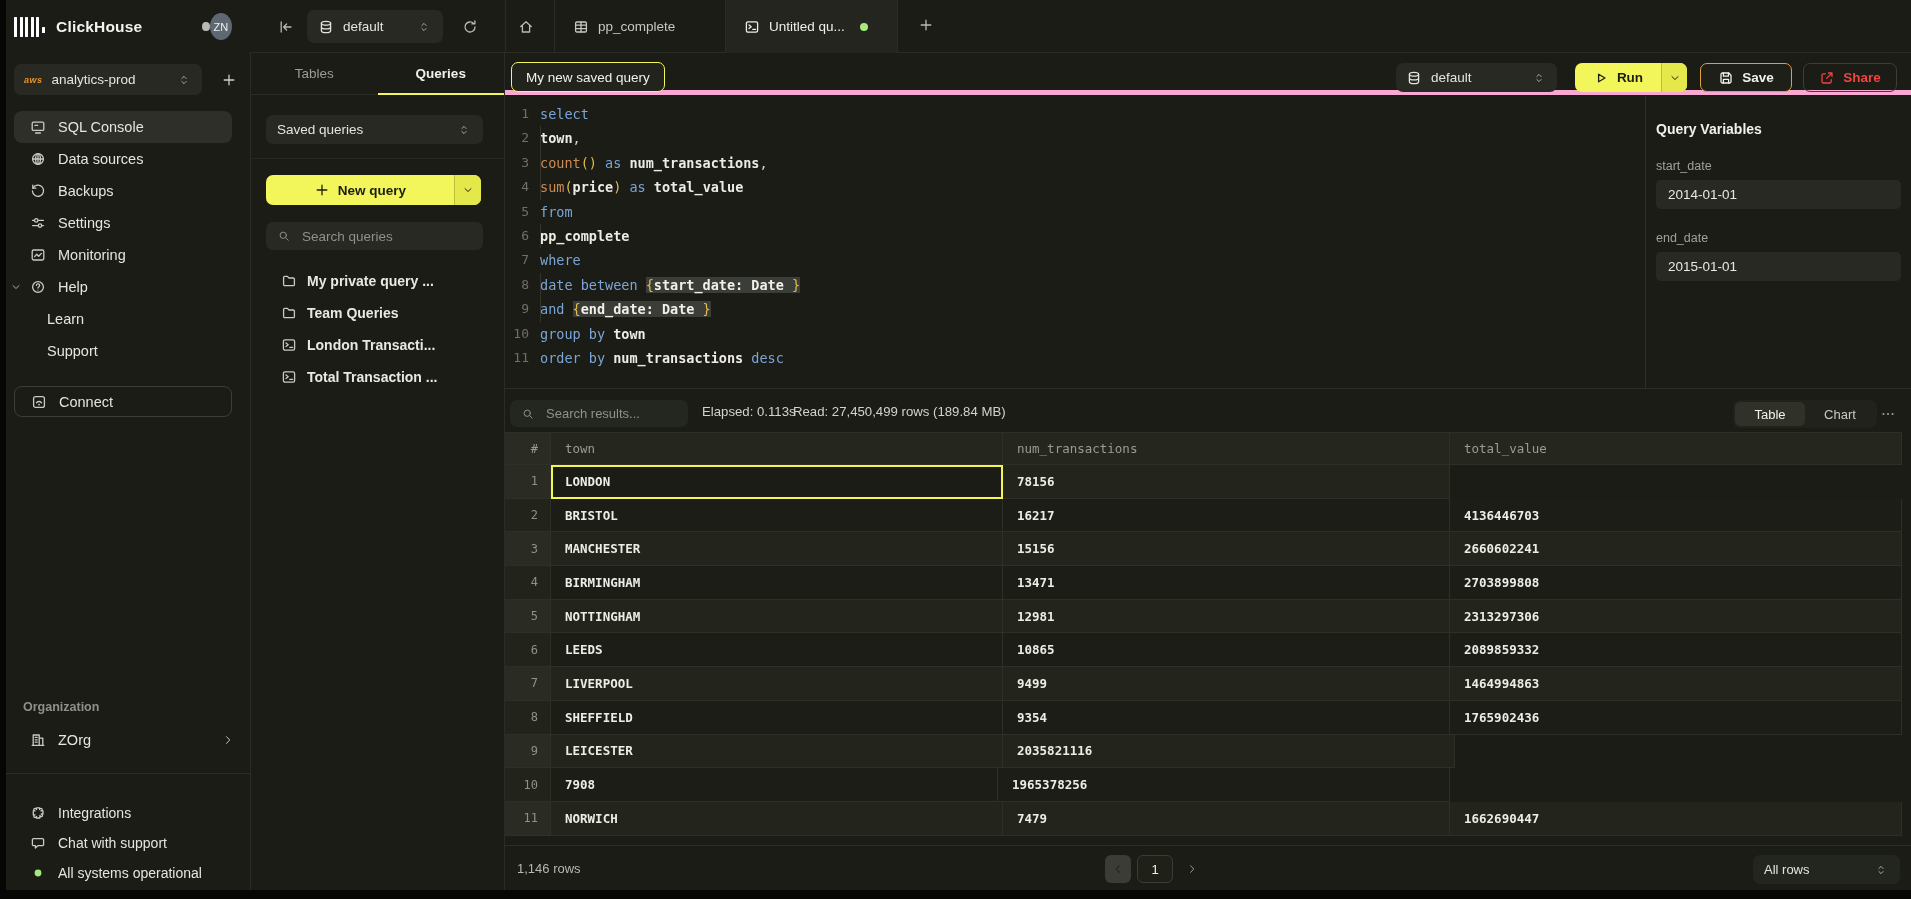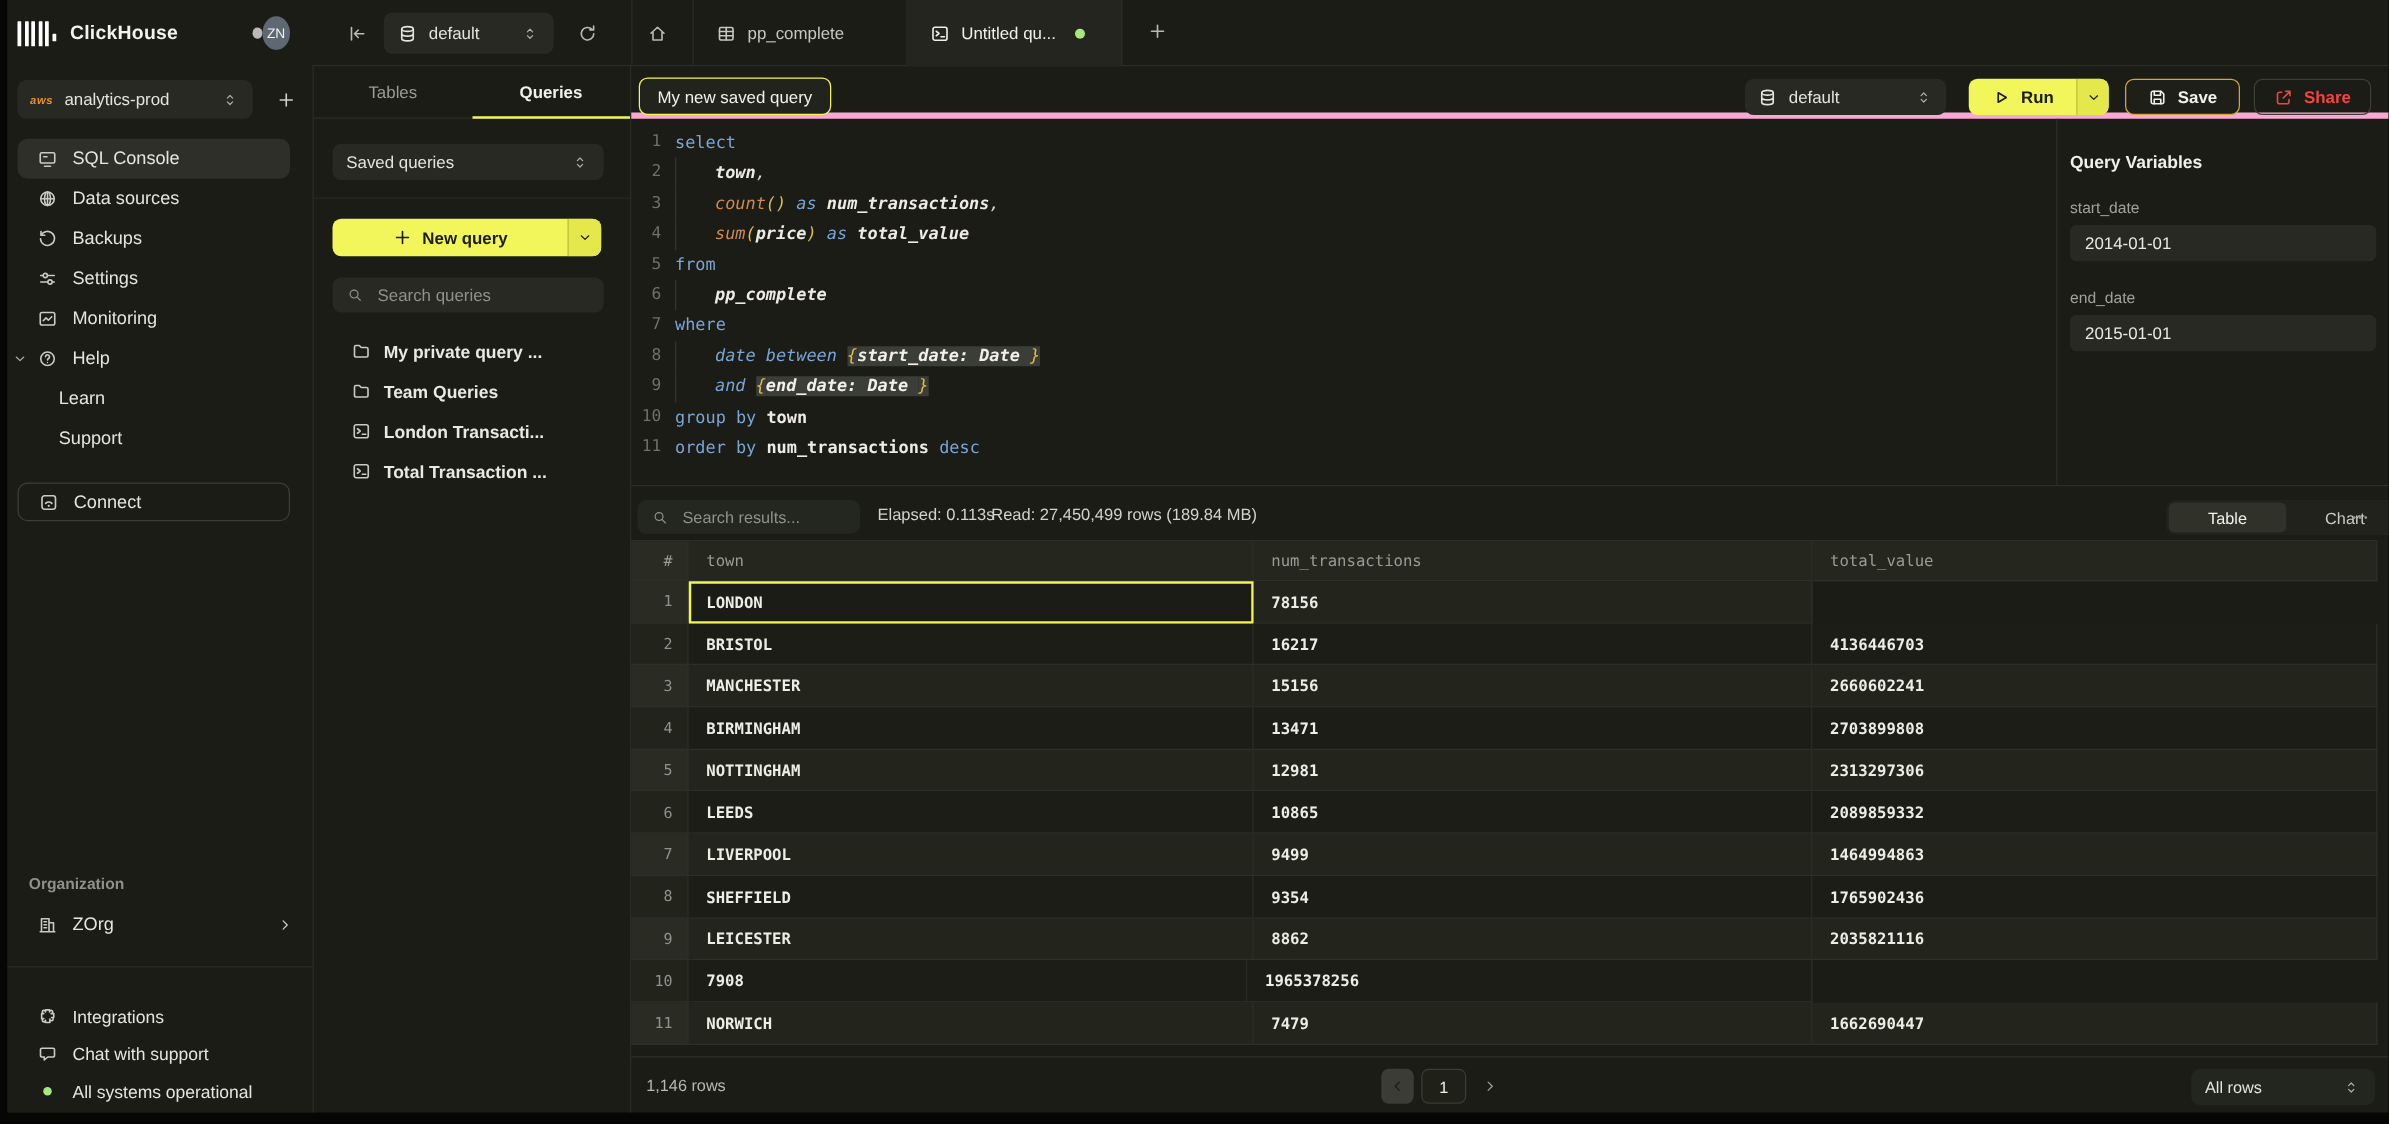--- a/index.html
+++ b/index.html
@@ -96,21 +96,21 @@
   #save-btn{margin-left:13px;height:29px;width:92px;border:1px solid var(--save-border,#d9a23f);border-radius:7px;background:#1d1f18;
     display:flex;align-items:center;justify-content:center;gap:8px;color:#f0f2ea;font-size:13.5px;font-weight:600;cursor:pointer;box-sizing:border-box;}
   #share-btn{margin-left:11px;height:29px;width:94px;border:1px solid #3d3f37;border-radius:7px;background:none;
     display:flex;align-items:center;justify-content:center;gap:8px;color:#ef4444;font-size:13.5px;font-weight:600;cursor:pointer;box-sizing:border-box;}
   
   #code{position:absolute;left:0;top:42px;width:1140px;height:293px;padding-top:7px;box-sizing:border-box;cursor:text;
     font-family:"DejaVu Sans Mono","Liberation Mono",monospace;font-size:13.5px;}
   .code-line{position:relative;height:24.4px;line-height:24.4px;padding-left:35px;white-space:pre;}
   .code-line .ln{position:absolute;left:0;top:0;width:24px;text-align:right;color:#6f7166;font-size:13px;}
   .code-line .guide{position:absolute;left:35px;top:0;bottom:0;width:1px;background:#33352d;}
-  .code-line.ind .tok-wrap{padding-left:32px;font-style:italic;}
+  .code-line.ind .tok-wrap{}
   .tk-kw{color:var(--c-kw,#7ba5d7);}
   .tk-fn{color:var(--c-fn,#d08a54);}
   .tk-br{color:var(--c-br,#e2bc49);}
   .tk-id{color:var(--c-id,#edebe4);font-weight:700;}
   .tk-pl{color:#d8dad2;}
   .tk-pb{color:var(--c-br,#e2bc49);background:#3b3e38;}
   .tk-pt{color:#f2f0e9;font-weight:700;background:#3b3e38;}
   
   #varpanel{position:absolute;left:1140px;top:42px;width:266px;height:293px;border-left:1px solid #2c2e27;box-sizing:border-box;padding:0 10px;}
   #varpanel h3{margin:26px 0 0 0;font-size:14px;font-weight:700;color:#f0f2ea;}
@@ -119,21 +119,21 @@
   
   #results-bar{position:absolute;left:0;top:335px;width:100%;height:44px;border-top:1px solid #2c2e27;box-sizing:border-box;}
   #results-search{position:absolute;left:5px;top:11px;width:178px;height:27px;background:#242620;border-radius:7px;display:flex;align-items:center;
     gap:8px;padding:0 10px;box-sizing:border-box;color:#8f918a;}
   #results-search input{background:none;border:none;color:#e3e5dd;font-size:13px;width:100%;}
   #results-search input::placeholder{color:#8f918a;}
   .stat{position:absolute;top:15px;font-size:13.2px;color:#d2d4cc;}
   #stat-elapsed{left:197px;}
   #stat-read{left:288px;}
   #view-toggle{position:absolute;left:1228px;top:11px;height:28px;display:flex;background:#20221b;border-radius:7px;padding:2px;box-sizing:border-box;}
-  .vseg{min-width:62px;padding:0 16px;display:flex;align-items:center;justify-content:center;font-size:13px;color:#c9cbc3;border-radius:5px;cursor:pointer;text-align:right;}
+  .vseg{min-width:62px;padding:0 4px;display:flex;align-items:center;justify-content:center;font-size:13px;color:#c9cbc3;border-radius:5px;cursor:pointer;text-align:right;}
   .vseg.active{background:#30322a;color:#f0f2ea;}
   #more-btn{position:absolute;left:1372px;top:14px;width:22px;height:22px;color:#9a9c94;}
   
   #grid{position:absolute;left:0;top:379px;width:1397px;font-family:"DejaVu Sans Mono","Liberation Mono",monospace;border-top:1px solid #2c2e27;}
   .trow{display:flex;height:33.7px;box-sizing:border-box;}
   .trow.thead{height:32px;}
   .tcell{box-sizing:border-box;border-right:1px solid #2e3028;border-bottom:1px solid #2e3028;display:flex;align-items:center;
     padding-left:14px;font-size:12.5px;color:#eceee6;font-weight:700;overflow:hidden;}
   .tcell.cnum{justify-content:flex-end;padding-left:0;padding-right:12px;color:#8f918a;font-weight:400;font-size:12px;}
   .thead .tcell{color:#9a9c94;font-weight:400;background:#25271f;}
@@ -612,21 +612,20 @@
           </div>
           <div class="trow even">
             <div class="tcell cnum" style="width: 46px;">8</div>
             <div class="tcell" style="width: 452px;">SHEFFIELD</div>
             <div class="tcell" style="width: 447px;">9354</div>
             <div class="tcell" style="width: 452px;">1765902436</div>
           </div>
           <div class="trow odd">
             <div class="tcell cnum" style="width: 46px;">9</div>
             <div class="tcell" style="width: 452px;">LEICESTER</div>
-            <div class="tcell" style="width: 447px;">8862</div>
             <div class="tcell" style="width: 452px;">2035821116</div>
           </div>
           <div class="trow even">
             <div class="tcell cnum" style="width: 46px;">10</div>
             <div class="tcell" style="width: 447px;">7908</div>
             <div class="tcell" style="width: 452px;">1965378256</div>
           </div>
           <div class="trow odd">
             <div class="tcell cnum" style="width: 46px;">11</div>
             <div class="tcell" style="width: 452px;">NORWICH</div>

